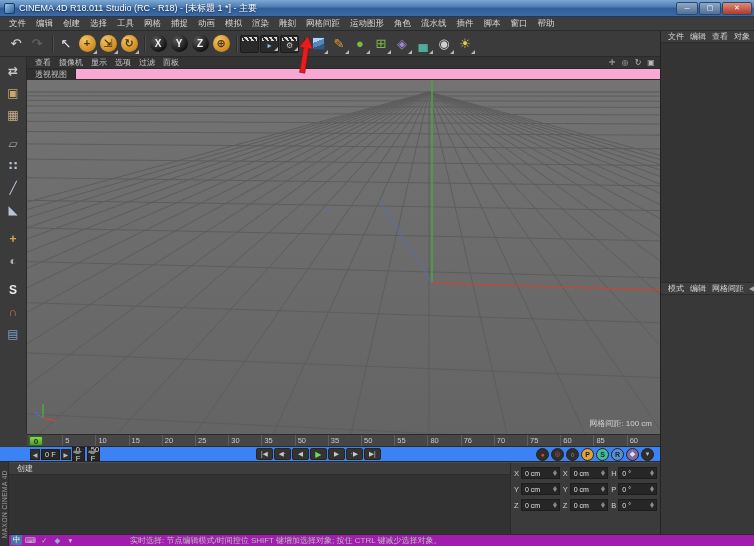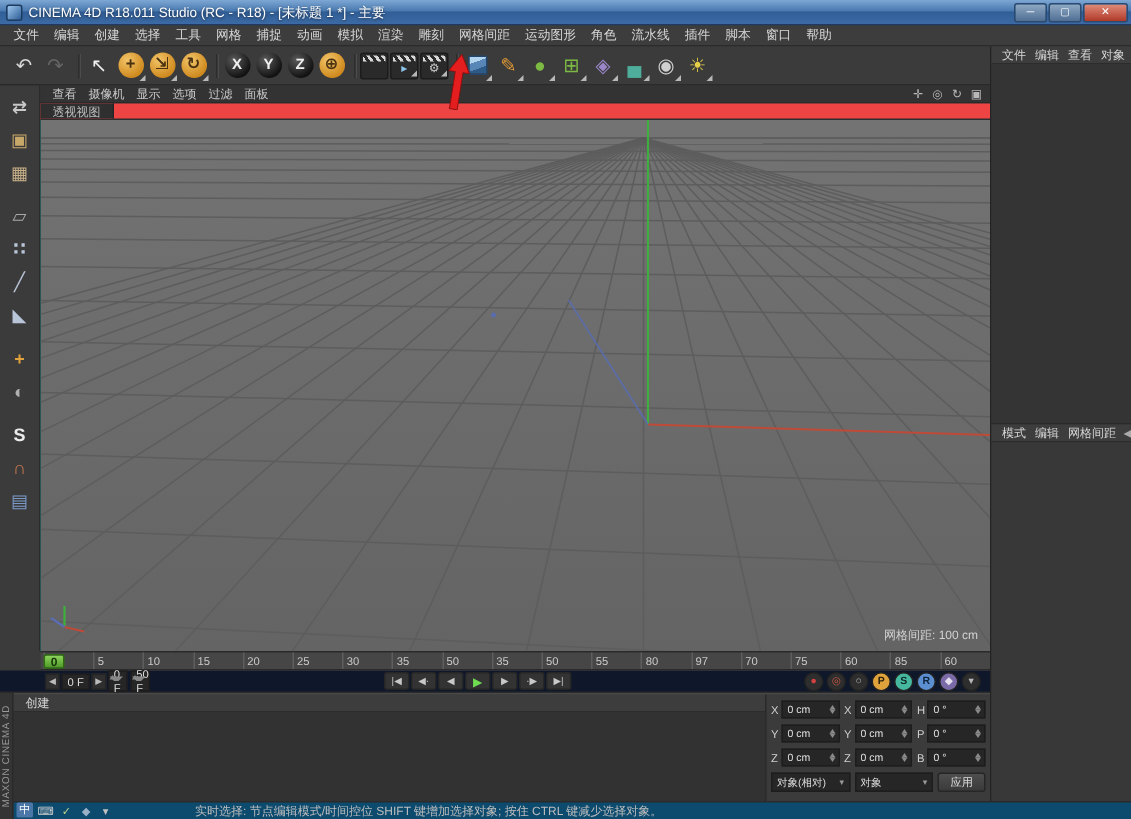--- a/index.html
+++ b/index.html
@@ -61,37 +61,37 @@
 .lt-btn{width:22px;height:21px;margin-top:1px;display:flex;align-items:center;justify-content:center;flex:none}
 .lt-btn .g{font-size:12px;line-height:1;font-weight:bold}
 .lt-btn.gap{margin-top:8px}
 
 .viewport-col{flex:1;display:flex;flex-direction:column;min-width:0}
 .vp-menu{height:12px;flex:none;display:flex;align-items:center;background:#333;border-bottom:1px solid #2a2a2a;padding-left:4px}
 .vp-menu-items{display:flex;flex:1}
 .vp-menu .menu-item{font-size:8px;padding:0 4px;color:#c8c8c8}
 .vp-pane-icons{display:flex;gap:3px;margin-right:4px}
 .vp-pane-icons .pi{font-size:8px;color:#b8b8b8;width:10px;text-align:center}
-.view-label-row{height:11px;flex:none;background:#ef4444;border-bottom:1px solid #2e2e2e;display:flex;align-items:center}
+.view-label-row{height:11px;flex:none;background:#f9a8d4;border-bottom:1px solid #2e2e2e;display:flex;align-items:center}
 .view-label{background:#2f2f2f;border-right:1px solid #262626;color:#bdbdbd;font-size:8px;padding:0 8px;height:100%;display:flex;align-items:center}
 .vp-canvas{flex:1;position:relative;min-height:0;background:#0f766e;overflow:hidden}
 .vp-canvas svg{position:absolute;inset:0;width:100%;height:100%}
 .grid-label{position:absolute;right:8px;bottom:5px;color:#d2d2d2;font-size:8px;z-index:3}
 
 
 .timeline{height:13px;flex:none;margin-left:27px;background:#464646;border-top:1px solid #2a2a2a;
   border-bottom:1px solid #2a2a2a;position:relative;display:flex}
 .ruler-cells{display:flex;flex:1;padding-left:2px}
 .tick-cell{flex:1;border-left:1px solid #5e5e5e;color:#c9c9c9;font-size:7.5px;padding-left:2px;line-height:12px;overflow:hidden}
 .playhead{position:absolute;left:2px;top:1px;width:14px;height:10px;background:linear-gradient(#8ed45e,#4e9a28);
   border:1px solid #2f6a12;border-radius:2px;color:#17330a;font-size:8px;font-weight:bold;display:flex;
   align-items:center;justify-content:center;z-index:2}
 
 
-.transport{height:15px;flex:none;display:flex;align-items:center;background:#0f172a;border-bottom:1px solid #2a2a2a;padding:0 4px 0 30px}
+.transport{height:15px;flex:none;display:flex;align-items:center;background:#3b82f6;border-bottom:1px solid #2a2a2a;padding:0 4px 0 30px}
 .t-step{width:10px;height:11px;background:#2f2f2f;border:1px solid #242424;color:#bbb;font-size:6px;
   display:flex;align-items:center;justify-content:center;flex:none}
 .t-field{height:11px;background:#262626;border:1px solid #1d1d1d;color:#ddd;font-size:7.5px;
   display:flex;align-items:center;padding:0 3px;margin:0 1px;flex:none;position:relative}
 .t-field.spin{padding-right:8px}
 .t-field.spin::after{content:"";position:absolute;right:2px;top:3px;border-left:3px solid transparent;
   border-right:3px solid transparent;border-top:3px solid #888}
 .t-gap{flex:1}
 .tr-buttons{display:flex;gap:1px}
 .tr-btn{width:17px;height:12px;background:#333;border:1px solid #262626;border-radius:2px;color:#c8c8c8;
@@ -130,21 +130,21 @@
 
 
 .rp-menu{height:12px;flex:none;display:flex;align-items:center;background:#3d3d3d;border-bottom:1px solid #2c2c2c;padding:0 2px 0 4px}
 .rp-menu-items{display:flex;flex:1;min-width:0;overflow:hidden}
 .rp-menu .menu-item{font-size:8px;padding:0 3px;white-space:nowrap}
 .rp-icon{color:#aaa;font-size:8px;padding:0 2px;flex:none}
 .om-body{height:240px;flex:none;background:#343434;border-bottom:1px solid #2a2a2a}
 .am-body{flex:1;background:#383838}
 
 
-.statusbar{height:12px;display:flex;align-items:flex-end;background:#0c4a6e;border-top:1px solid #2a2a2a;position:relative}
+.statusbar{height:12px;display:flex;align-items:flex-end;background:#a21caf;border-top:1px solid #2a2a2a;position:relative}
 .status-text{margin-left:130px;font-size:8px;color:#bdbdbd;white-space:nowrap;overflow:hidden}
 
 
 .branding{position:absolute;left:0;bottom:0;width:9px;height:84px;background:#343434;border-right:1px solid #2a2a2a;
   display:flex;align-items:center;justify-content:center;z-index:20}
 .branding span{writing-mode:vertical-rl;transform:rotate(180deg);font-size:6.5px;letter-spacing:.5px;color:#9a9a9a;white-space:nowrap}
 .langbar{position:absolute;left:11px;bottom:1px;display:flex;gap:2px;z-index:25}
 .lb-item{min-width:11px;height:10px;display:flex;align-items:center;justify-content:center;font-size:7.5px;
   border-radius:1px;padding:0 1px}
 </style>
@@ -449,21 +449,21 @@
             <span class="tick-cell">15</span>
             <span class="tick-cell">20</span>
             <span class="tick-cell">25</span>
             <span class="tick-cell">30</span>
             <span class="tick-cell">35</span>
             <span class="tick-cell">50</span>
             <span class="tick-cell">35</span>
             <span class="tick-cell">50</span>
             <span class="tick-cell">55</span>
             <span class="tick-cell">80</span>
-            <span class="tick-cell">97</span>
+            <span class="tick-cell">76</span>
             <span class="tick-cell">70</span>
             <span class="tick-cell">75</span>
             <span class="tick-cell">60</span>
             <span class="tick-cell">85</span>
             <span class="tick-cell">60</span>
           </span>
       </div>
 
       <div class="transport">
         <span class="t-step">◀</span>
@@ -572,31 +572,20 @@
               </span>
 
               <span class="cfield">
                 <span class="clabel">B</span>
                 <span class="cbox">
                   <span class="cval">0 °</span>
                   <span class="spin"></span>
                 </span>
               </span>
             </div>
-          <div class="coord-footer">
-            <span class="cdrop">
-              <span>对象(相对)</span>
-              <span class="dd">▾</span>
-            </span>
-            <span class="cdrop">
-              <span>对象</span>
-              <span class="dd">▾</span>
-            </span>
-            <span class="apply-btn">应用</span>
-          </div>
         </div>
       </div>
     </div>
 
     <div class="right-panel">
       <div class="rp-menu">
         <span class="rp-menu-items">
 
         <span class="menu-item">文件</span>
             <span class="menu-item">编辑</span>

